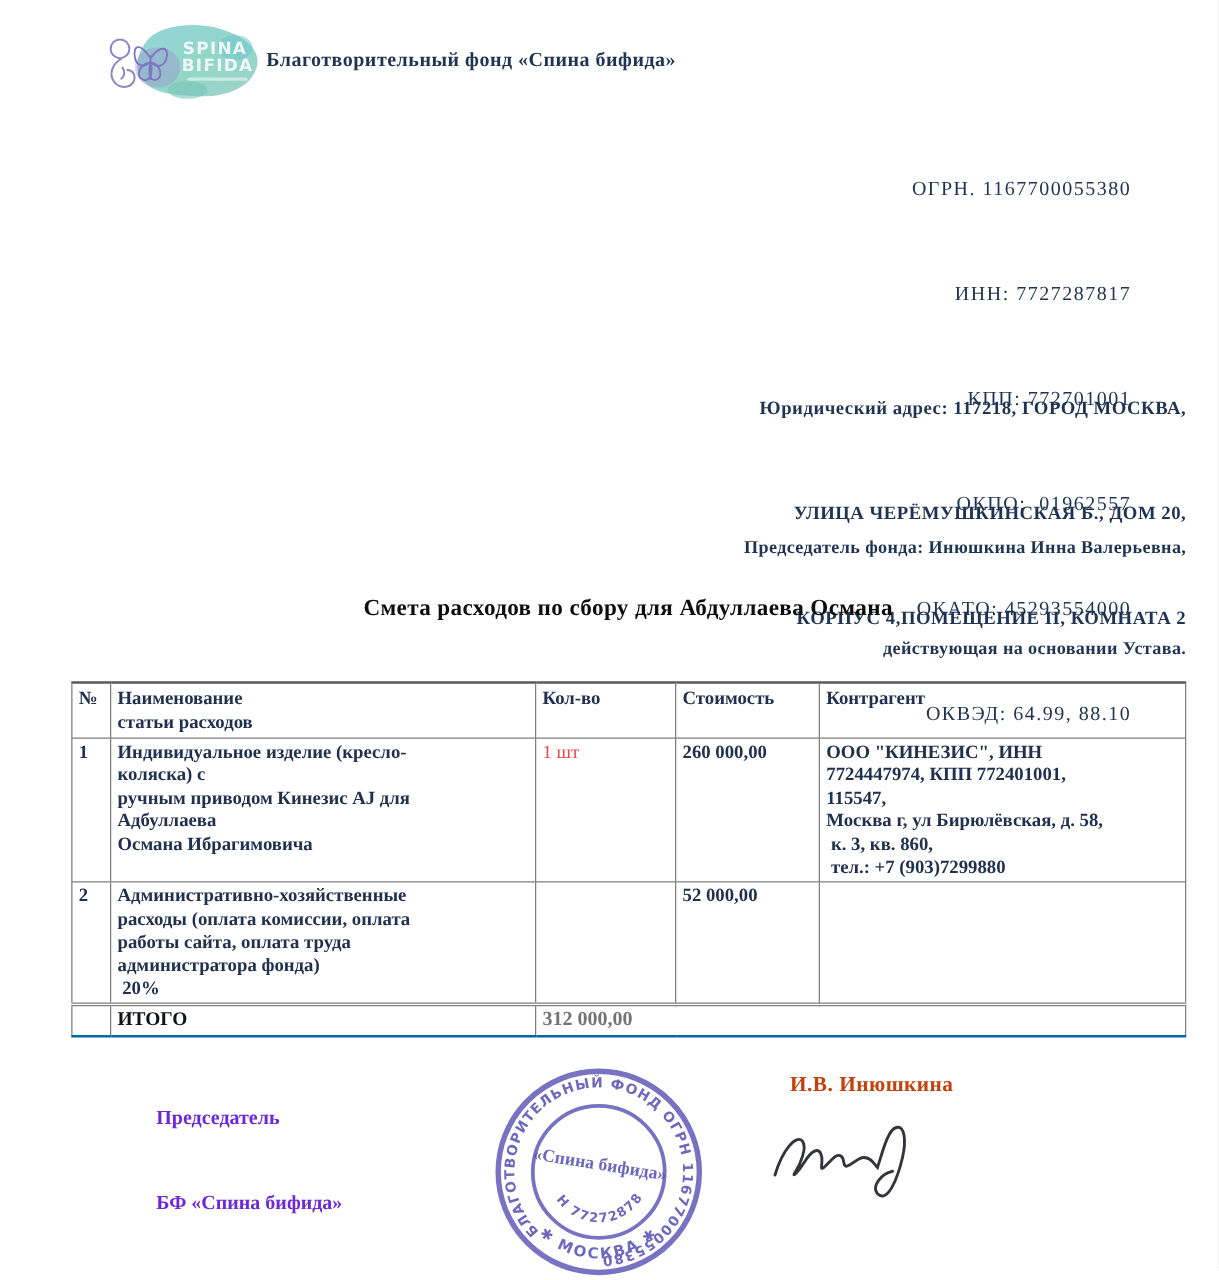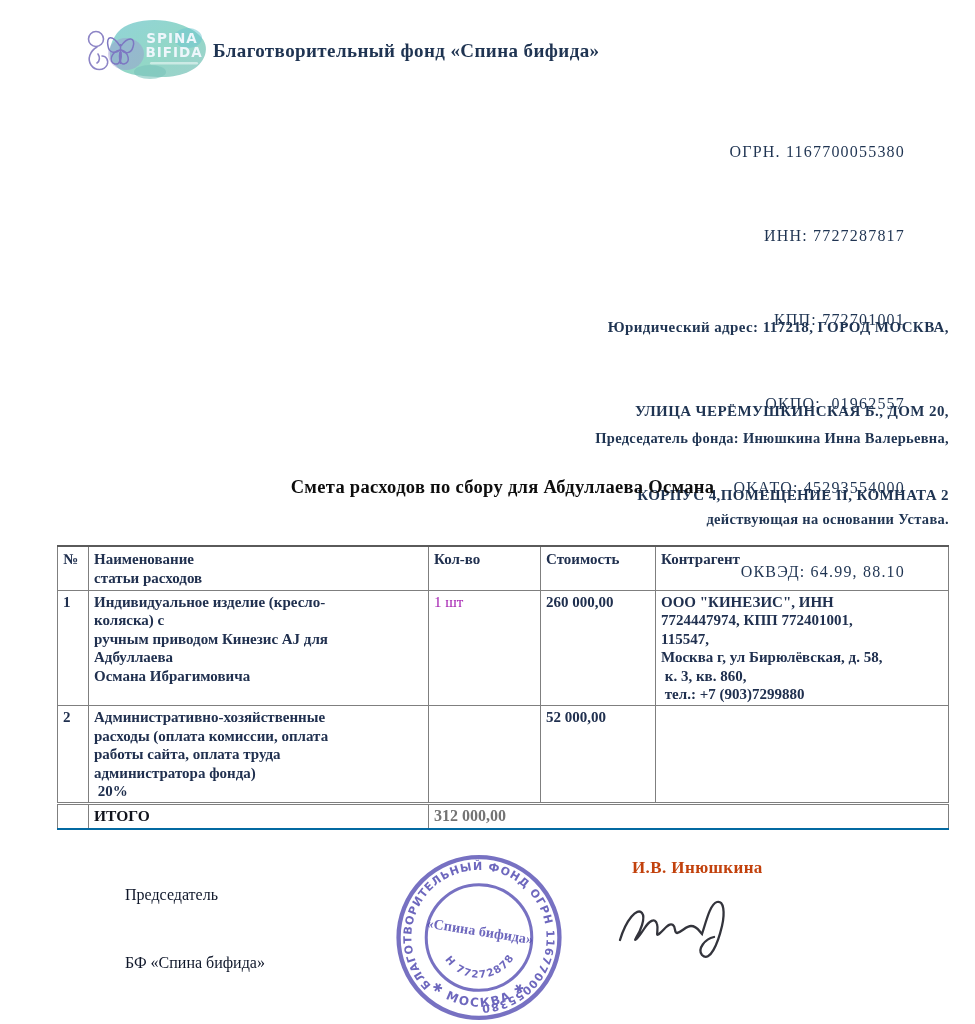--- a/index.html
+++ b/index.html
@@ -5,21 +5,21 @@
   html,body{margin:0;padding:0;background:#e8e8e8;}
   .page{
     position:relative; width:975px; height:1024px; margin:0 auto;
     background:#ffffff; overflow:hidden;
     font-family:"Liberation Serif","DejaVu Serif",serif;
     color:#1f3864;
   }
   .logo{position:absolute;left:84px;top:16px;width:126px;height:66px;}
   .org-title{
     position:absolute;left:213px;top:40px;
-    font-size:19px;font-weight:bold;letter-spacing:.4px;color:#1f3452;
+    font-size:16px;font-weight:bold;letter-spacing:.4px;color:#1f3452;
   }
   .reg-block{
     position:absolute;top:82px;right:70px;text-align:right;
     font-size:16px;font-weight:normal;line-height:28px;letter-spacing:1.2px;
     white-space:pre;color:#1f3452;
   }
   .addr-block{
     position:absolute;top:257px;right:26px;text-align:right;
     font-size:15px;font-weight:bold;line-height:28px;letter-spacing:.4px;
     white-space:pre;color:#1f3452;
@@ -37,27 +37,27 @@
     position:absolute;left:57px;top:545px;width:891px;
     border-collapse:collapse;table-layout:fixed;
     font-family:"Liberation Serif","DejaVu Serif",serif;
     font-size:15px;line-height:18.4px;font-weight:bold;color:#20304f;
   }
   .smeta th,.smeta td{
     border:1px solid #7f7f7f;padding:2px 6px 2px 5px;
     vertical-align:top;text-align:left;white-space:pre-wrap;overflow:hidden;
   }
   .smeta thead th{border-top:2px solid #5a5a5a;line-height:19px;padding-top:3px;}
-  .qty-muted{color:#a21caf;font-weight:normal;}
+  .qty-muted{color:#ef4444;font-weight:normal;}
   .total-row td{border-top:3px double #7f7f7f;border-bottom:2px solid #0369a1;}
   .total-label{font-size:15.5px;color:#10131c;}
   .total-value{text-align:center;font-size:16px;color:#737373;}
   .signatory{
     position:absolute;left:125px;top:839px;
-    font-size:16px;font-weight:normal;line-height:22.5px;white-space:pre;color:#0f172a;
+    font-size:16px;font-weight:bold;line-height:22.5px;white-space:pre;color:#6d28d9;
   }
   .stamp{position:absolute;left:389px;top:851px;}
   .signer-name{
     position:absolute;left:632px;top:858px;
     font-size:17px;font-weight:bold;letter-spacing:.4px;color:#c2410c;
   }
   .signature{position:absolute;left:612px;top:880px;}
 </style>
 </head>
 <body>

